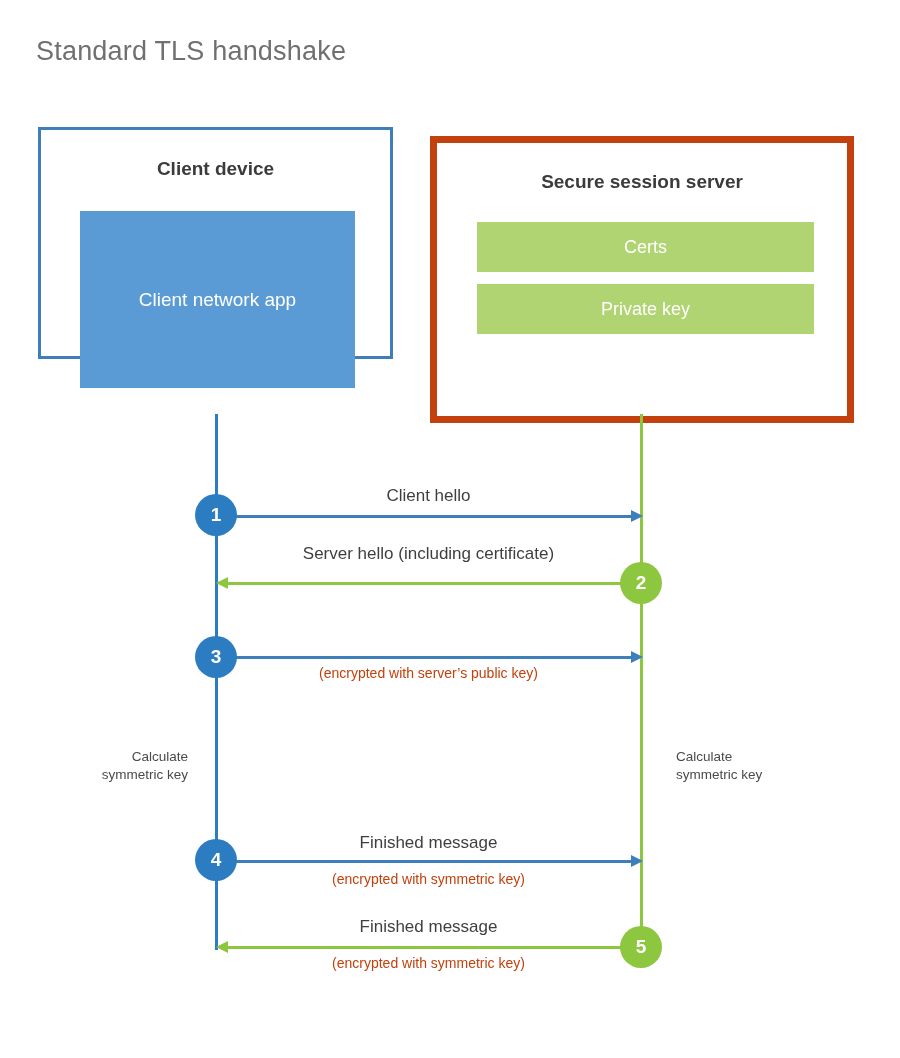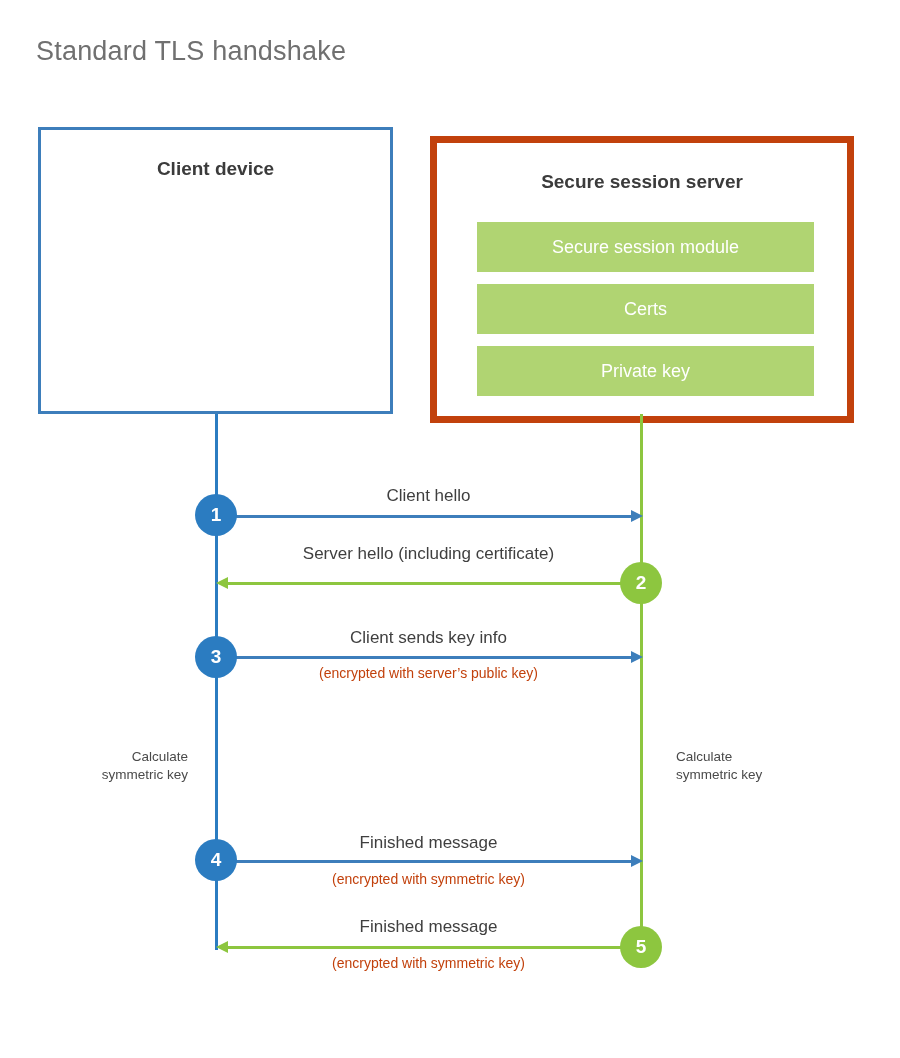--- a/index.html
+++ b/index.html
@@ -35,21 +35,21 @@
   
   .party-box {
     position: absolute;
     background: #ffffff;
     box-sizing: border-box;
   }
   #client-box {
     left: 38px;
     top: 119px;
     width: 355px;
-    height: 287px;
+    height: 232px;
     border: 3px solid #3d7ebb;
   }
   #server-box {
     left: 430px;
     top: 128px;
     width: 424px;
     height: 287px;
     border: 7px solid #c2410c;
   }
   .party-title {
@@ -182,47 +182,46 @@
 </style>
 </head>
 <body>
 
 <div id="diagram-root">
 
   <div class="page-title">Standard TLS handshake</div>
 
   <div id="client-box" class="party-box">
     <div class="party-title">Client device</div>
+    <div class="client-app-box">Client network app</div>
   </div>
 
   <div id="server-box" class="party-box">
     <div class="party-title">Secure session server</div>
     <div class="server-items">
-      <div class="server-item">Secure session module</div>
       <div class="server-item">Certs</div>
       <div class="server-item">Private key</div>
     </div>
   </div>
 
   <div id="client-lifeline" class="lifeline"></div>
   <div id="server-lifeline" class="lifeline"></div>
 
   <div class="msg-label" style="left:216px; top:478px; width:425px;">Client hello</div>
   <div class="msg-arrow blue to-right" style="left:216px; top:507px; width:416px;">
     <span class="head"></span>
   </div>
   <div class="step-circle blue" style="left:195px; top:486px;">1</div>
 
   <div class="msg-label" style="left:216px; top:536px; width:425px;">Server hello (including certificate)</div>
   <div class="msg-arrow green to-left" style="left:227px; top:574px; width:400px;">
     <span class="head"></span>
   </div>
   <div class="step-circle green" style="left:620px; top:554px;">2</div>
 
-  <div class="msg-label" style="left:216px; top:620px; width:425px;">Client sends key info</div>
   <div class="msg-arrow blue to-right" style="left:216px; top:648px; width:416px;">
     <span class="head"></span>
   </div>
   <div class="msg-sublabel" style="left:216px; top:657px; width:425px;">(encrypted with server’s public key)</div>
   <div class="step-circle blue" style="left:195px; top:628px;">3</div>
 
 
   <div class="side-note left-side" style="left:20px; top:740px; width:168px;">
     <div>Calculate</div>
     <div>symmetric key</div>

